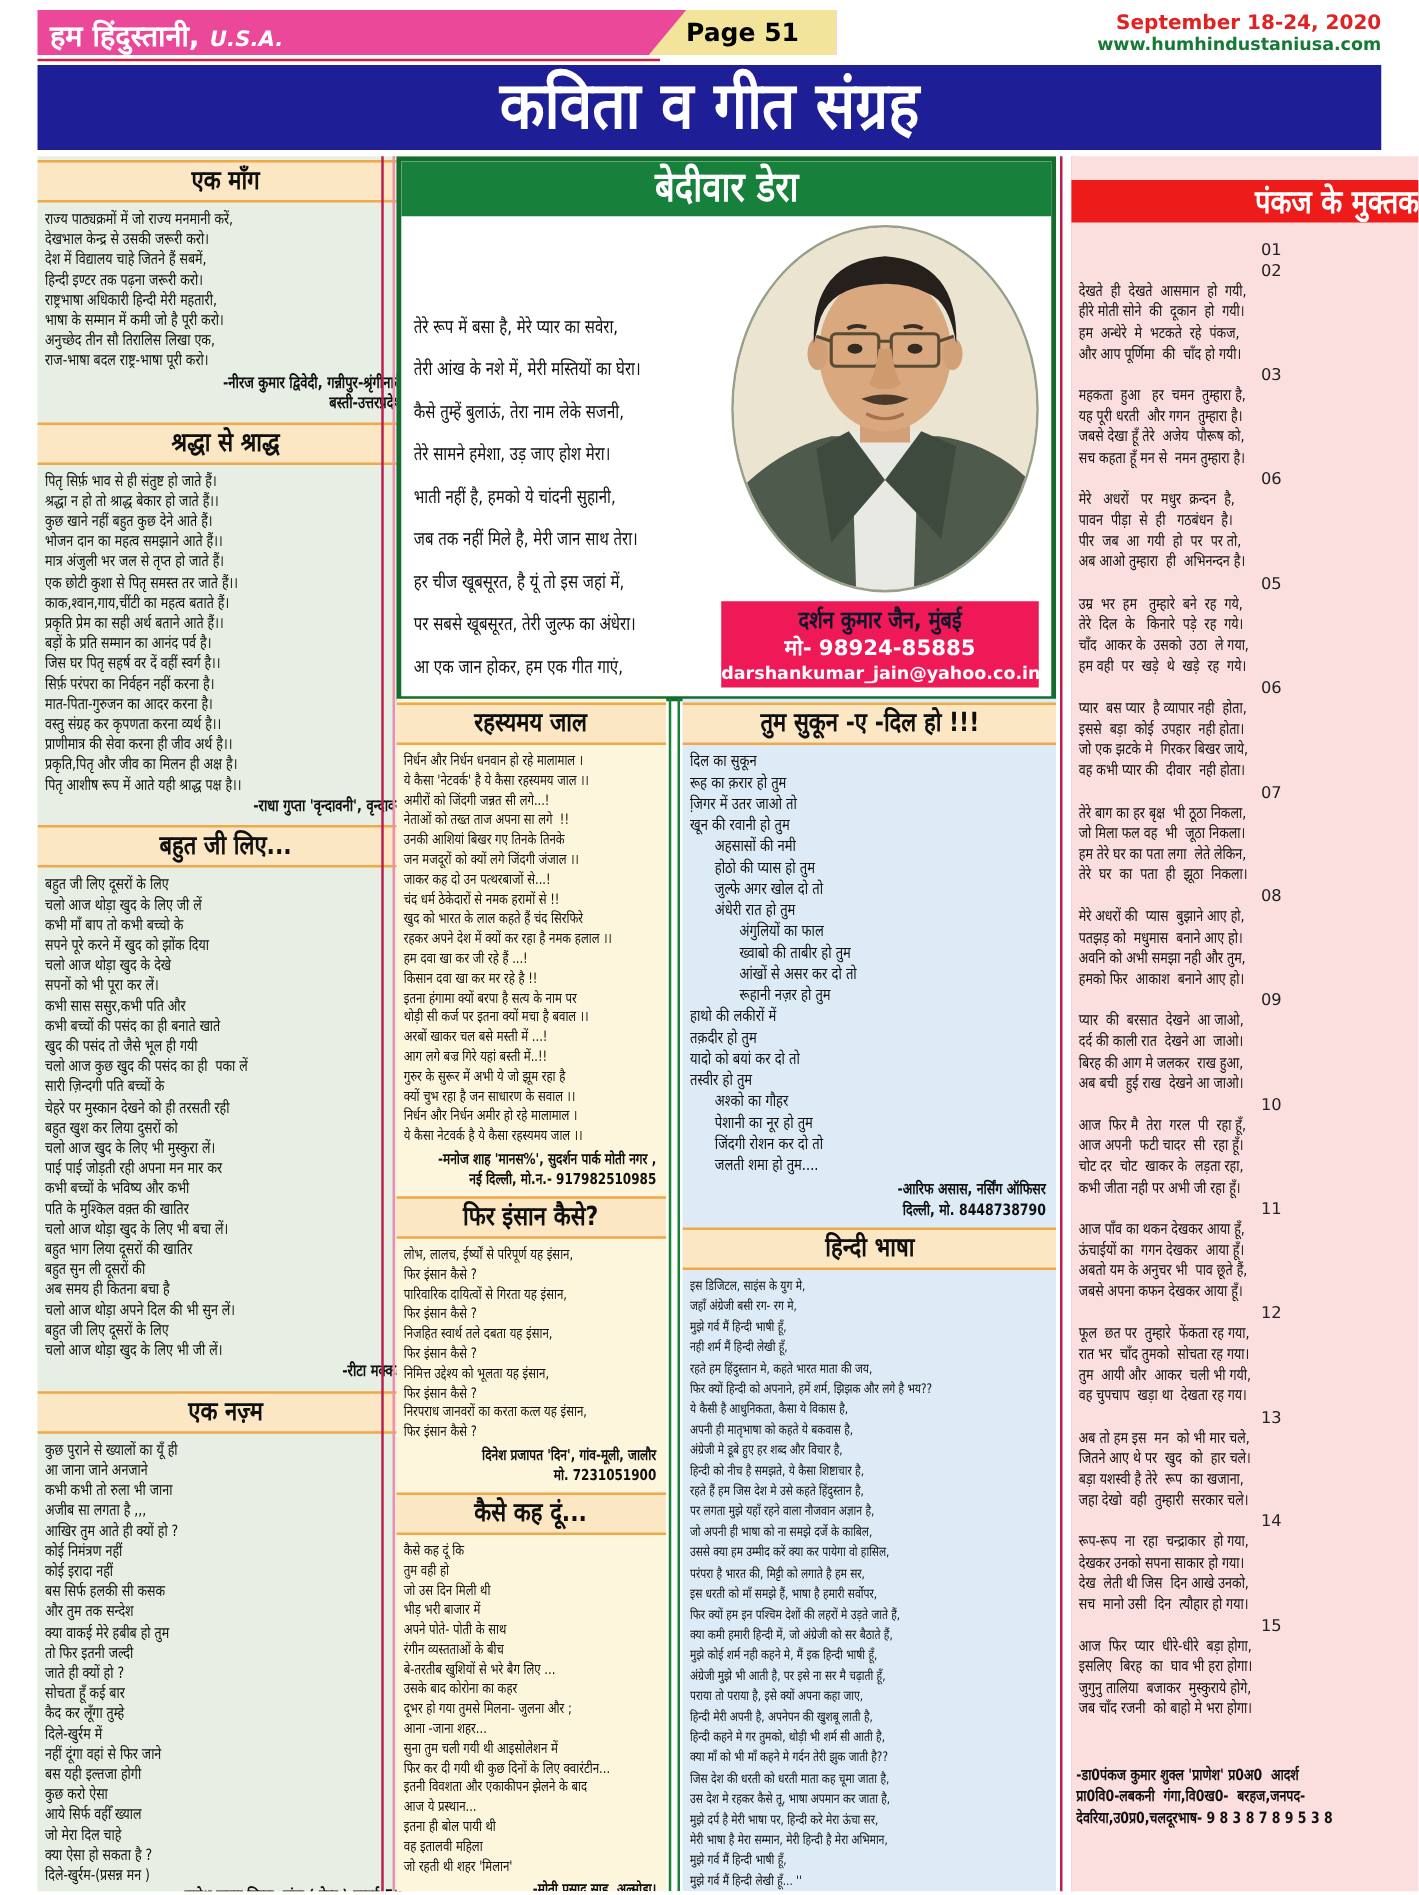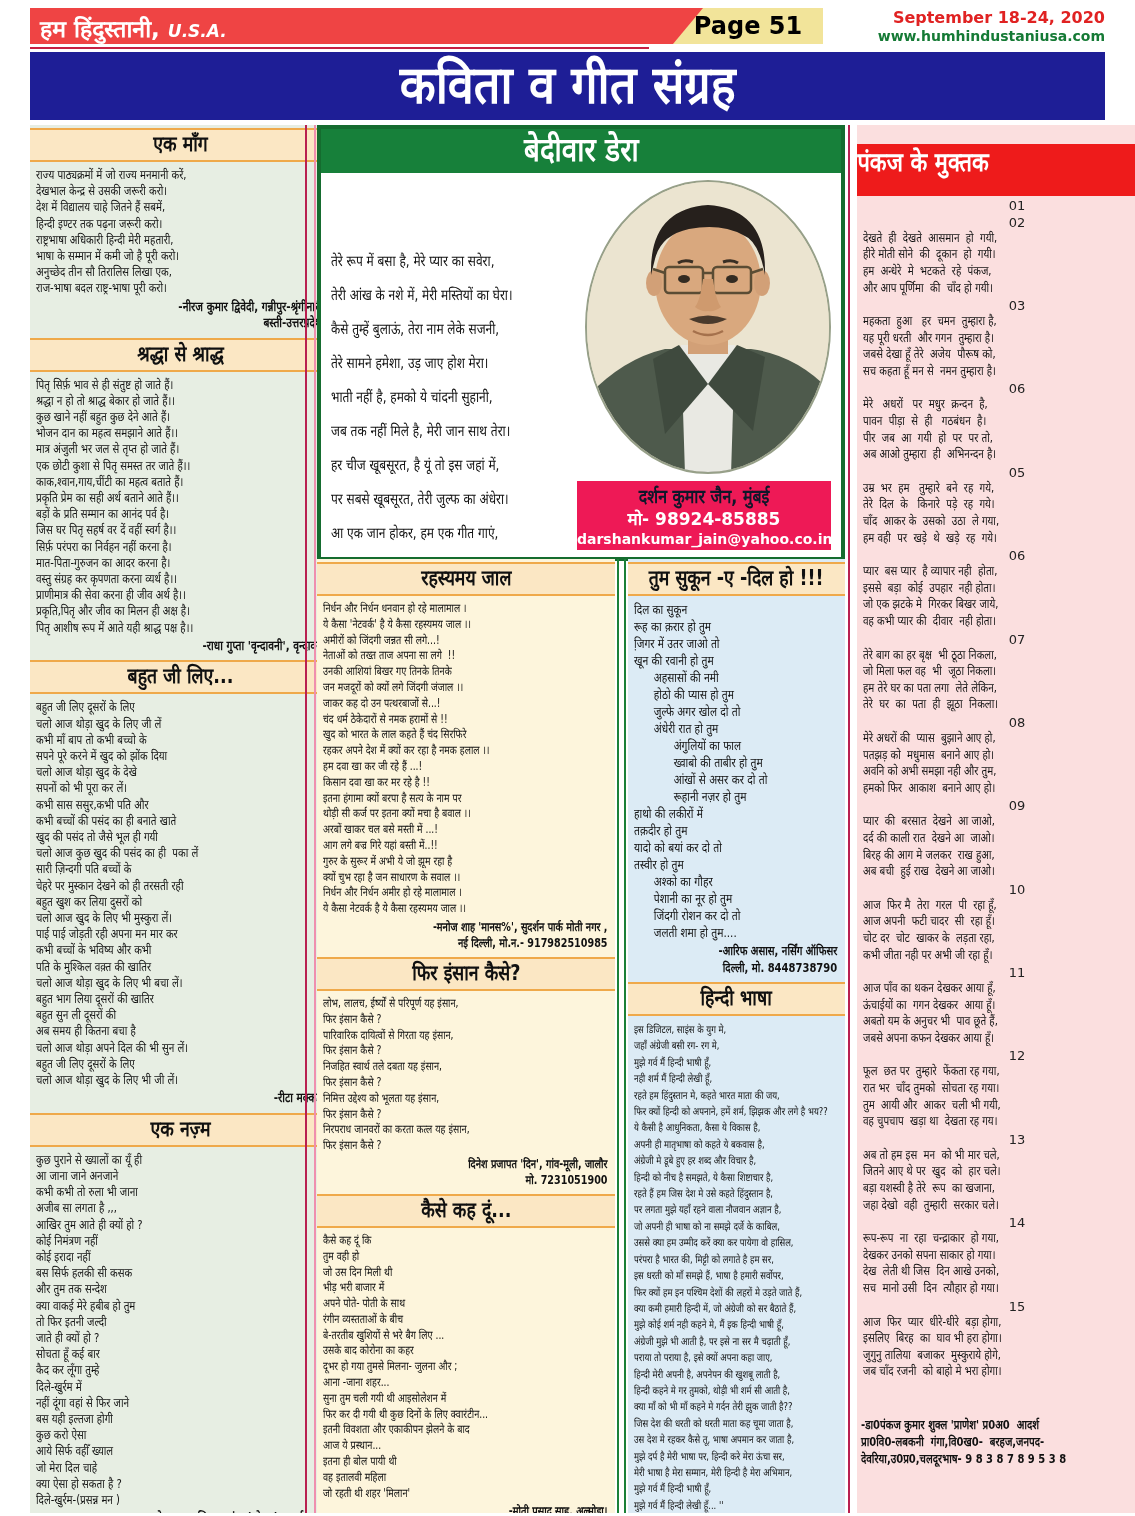--- a/index.html
+++ b/index.html
@@ -2,28 +2,28 @@
 <html><head>
 <meta charset="utf-8">
 <style>
   html,body { margin:0; padding:0; background:#ffffff; }
   .page {
     position:relative; width:1135px; height:1516px; overflow:hidden;
     background:#ffffff; font-family:"DejaVu Sans", sans-serif; color:#111;
   }
   
   .topbar { position:absolute; left:30px; top:8px; width:1075px; height:40px; }
-  .brandbar { position:absolute; left:0; top:0; width:793px; height:36px; background:#ef4444; }
+  .brandbar { position:absolute; left:0; top:0; width:596px; height:36px; background:#ec4899;padding-left:43px; }
   .brandbar::after { content:""; position:absolute; left:0; bottom:-5px; width:78%; height:2px; background:#c62043; }
   .brand { position:absolute; left:10px; top:4px; color:#fff; font-weight:bold; font-size:23px; white-space:nowrap; }
   .brand .suffix { font-style:italic; font-size:17px; font-weight:bold; }
   .page-badge {
     position:absolute; right:0; top:0; width:150px; height:36px; background:#f2e49a;
     clip-path: polygon(20% 0, 100% 0, 100% 100%, 0 100%);
-    text-align:center; line-height:36px; font-size:24px; font-weight:bold; color:#000;
+    text-align:center; line-height:36px; font-size:20px; font-weight:bold; color:#000;
   }
   .pubinfo { position:absolute; right:0; top:0; text-align:right; line-height:1.25; }
   .pub-date { color:#e02222; font-weight:bold; font-size:16px; }
   .pub-site { color:#157a35; font-weight:bold; font-size:14px; }
   
   .banner {
     position:absolute; left:30px; top:52px; width:1075px; height:68px;
     background:#1e1e96; color:#fff; text-align:center; overflow:hidden;
   }
   .banner-title { display:block; font-size:52px; font-weight:bold; line-height:66px;
@@ -64,25 +64,25 @@
   .photo { position:absolute; right:8px; top:50px; width:250px; height:296px; }
   .author-box {
     position:absolute; right:10px; top:352px; width:254px; height:66px;
     background:#ee1956; text-align:center; overflow:hidden; padding-top:3px;
   }
   .ab-name  { color:#0f172a; font-weight:bold; font-size:19px; line-height:24px; }
   .ab-phone { color:#fff; font-weight:bold; font-size:17px; line-height:22px; }
   .ab-email { color:#ffffff; font-weight:bold; font-size:14px; line-height:18px; }
   
   .midcols { position:absolute; left:0; top:434px; width:528px; height:954px; display:flex; }
-  .col2 { width:298px; background:#fdf5dc; overflow:hidden; }
+  .col2 { width:216px; background:#fdf5dc; overflow:hidden; }
   .vdiv-green { width:5px; margin:0 2px; border-left:2px solid #1b8038; border-right:2px solid #1b8038; height:100%; }
   .col3 { flex:1; background:#dcebf5; overflow:hidden; }
   
-  .col4-header { height:52px; background:#ee1b1b; text-align:left; overflow:hidden; margin-bottom:2px; }
+  .col4-header { height:34px; background:#ee1b1b; text-align:right; overflow:hidden; margin-bottom:15px; }
   .col4-header .condC { color:#fff; font-size:26px; font-weight:bold; line-height:36px; }
   .stanza-num { text-align:center; font-size:13px; line-height:15px; margin-top:2px; color:#222;padding-left:42px; }
   .stanza-lines { white-space:pre; font-size:12.5px; line-height:16.6px; padding-left:6px; }
   .col4-author { white-space:pre; font-weight:bold; font-size:12.5px; line-height:17px; padding:2px 0 0 4px; }
 </style>
 </head>
 <body>
 
 <div class="page">
 

